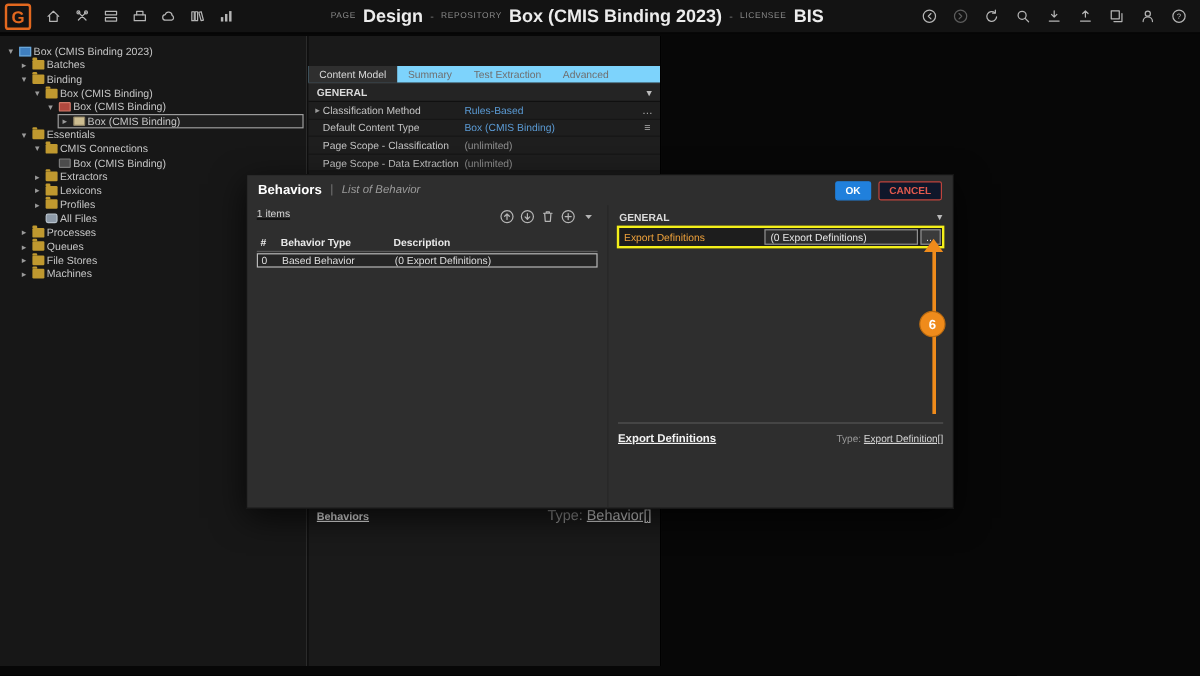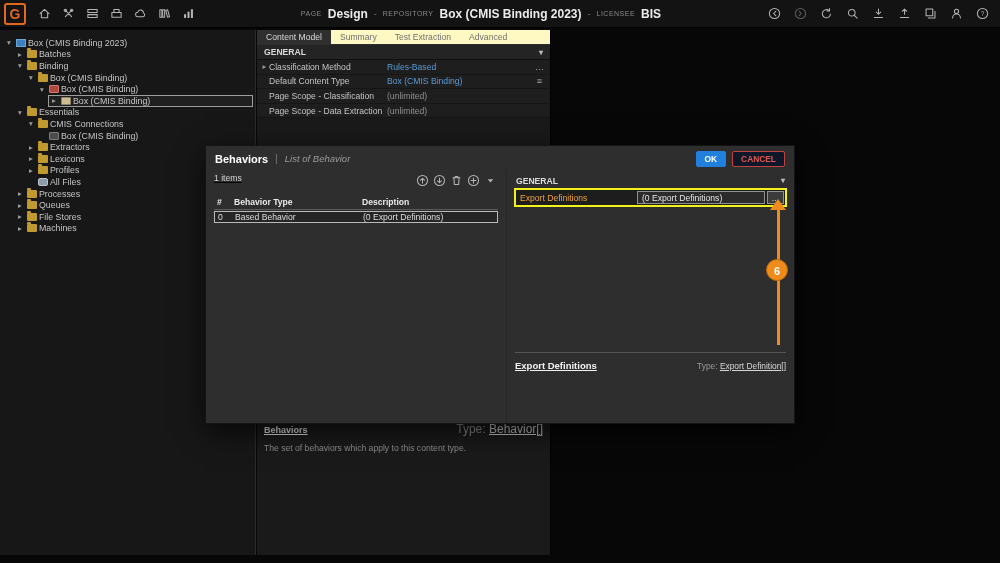--- a/index.html
+++ b/index.html
@@ -9,21 +9,21 @@
   
   .topbar{position:absolute;left:0;top:0;width:100%;height:28px;background:#131313;
           border-bottom:1px solid #000;display:flex;align-items:center;box-sizing:border-box;}
   .logo{width:22px;height:22px;margin-left:4px;display:flex;align-items:center;justify-content:center;
         color:#e2681f;font-weight:bold;font-size:14px;border:2px solid #e2681f;border-radius:3px;box-sizing:border-box;}
   .nav-icons{display:flex;align-items:center;gap:4px;margin-left:8px;}
   .icon{width:20px;height:20px;display:flex;align-items:center;justify-content:center;}
   .icon svg{display:block;}
   .topbar-center{flex:1;display:flex;align-items:center;justify-content:center;gap:6px;}
   .tb-label{font-size:7px;color:#8a8a8a;letter-spacing:.5px;}
-  .tb-value{font-size:12px;font-weight:bold;color:#ececec;}
+  .tb-value{font-size:15px;font-weight:bold;color:#ececec;}
   .tb-dash{font-size:9px;color:#777;}
   .right-icons{display:flex;align-items:center;gap:6px;margin-right:8px;}
   .right-icons .icon[data-name="forward-icon"]{opacity:.45;}
 
   
   .tree{position:absolute;left:0;top:30px;width:256px;height:525px;background:#171717;
         border-right:1px solid #2b2b2b;box-sizing:border-box;padding-top:7px;overflow:hidden;}
   .titem{height:11.6px;display:flex;align-items:center;font-size:8.8px;color:#c6c6c6;
          white-space:nowrap;box-sizing:border-box;}
   .titem.sel{border:1px solid #9c9c9c;background:#202020;margin-right:2px;}
@@ -34,21 +34,21 @@
   .ic-folder::before{content:'';position:absolute;top:-2px;left:0;width:4px;height:2px;background:#c0992f;border-radius:1px 1px 0 0;}
   .ic-repository{background:#3f7fbf;border:1px solid #6aa6d8;}
   .ic-model{background:#b0483e;border:1px solid #d07a6a;border-radius:1px;}
   .ic-content-type{background:#cdbd90;border:1px solid #8d8163;border-radius:1px;}
   .ic-connection{background:#4c4c4c;border:1px solid #7a7a7a;border-radius:1px;}
   .ic-drive{background:#8d9aa8;border:1px solid #b7c2cc;border-radius:2px;}
 
   
   .main{position:absolute;left:257px;top:30px;width:294px;height:525px;background:#1a1a1a;
         border-right:1px solid #000;box-sizing:border-box;}
-  .tabbar{display:flex;height:14px;background:#fef9c3;}
+  .tabbar{display:flex;height:14px;background:#7dd3fc;margin-top:25px;}
   .tab{padding:0 9px;font-size:8.6px;color:#6f6f6f;display:flex;align-items:center;}
   .tab.active{background:#2f2f2f;color:#d8d8d8;}
   .props-header{height:22px;display:flex;align-items:center;padding:0 7px;font-size:7.8px;
                 letter-spacing:.6px;color:#808080;}
   .props-icons{margin-left:auto;display:flex;gap:3px;}
   .general-bar{height:14px;background:#242424;display:flex;align-items:center;padding:0 7px;
                font-size:8.6px;font-weight:bold;color:#dcdcdc;border-top:1px solid #2e2e2e;border-bottom:1px solid #101010;}
   .caret-down{margin-left:auto;color:#bbb;font-size:8px;}
   .caret-down::before{content:"▾";}
   .prow{height:13.6px;display:flex;align-items:center;padding:0 3px;font-size:8.6px;
@@ -80,21 +80,21 @@
   .modal-body{display:flex;height:calc(100% - 25px);}
   .modal-left{width:300px;box-sizing:border-box;padding:2px 8px;}
   .modal-right{flex:1;box-sizing:border-box;border-left:1px solid #272727;padding:2px 7px;position:relative;}
   .toolbar-row{height:17px;display:flex;align-items:flex-start;text-decoration:underline;}
   .items-count{font-size:8.6px;color:#d5d5d5;}
   .mtoolbar{margin-left:auto;display:flex;align-items:center;gap:2px;}
   .mtoolbar .icon{width:15px;height:15px;}
   .table-header{display:flex;height:14px;align-items:center;margin-top:5px;border-bottom:1px solid #5a5a5a;
                 font-size:8.6px;font-weight:bold;color:#eaeaea;}
   .c0{width:20px;padding-left:3px;box-sizing:border-box;flex:none;}
-  .c1{width:128px;flex:none;}
+  .c1{width:94px;flex:none;}
   .c2{flex:1;}
   .mrow{display:flex;height:12px;align-items:center;font-size:8.6px;color:#dedede;
         border:1px solid #b9b9b9;background:#252525;margin-top:1px;box-sizing:border-box;}
   .detail-general{height:15px;display:flex;align-items:center;font-size:8.6px;font-weight:bold;
                   color:#dcdcdc;padding:0 2px;}
   .highlight-row{border:2px solid #f4f01a;display:flex;align-items:stretch;background:#1d1d1d;height:15px;}
   .hl-label{width:116px;flex:none;font-size:8.6px;color:#efa23b;display:flex;align-items:center;padding-left:4px;}
   .hl-value{flex:1;margin:1px;border:1px solid #909090;background:#2b2b2b;color:#e6e6e6;font-size:8.6px;
             display:flex;align-items:center;padding-left:4px;}
   .hl-ellipsis{width:15px;flex:none;margin:1px;border:1px solid #909090;background:#3b3b3b;color:#ddd;
@@ -358,21 +358,20 @@
         </div>
       </div>
     <div class="main-help" data-name="property-help-panel">
       <div class="mh-row">
         <span class="mh-title" data-name="help-title">Behaviors</span>
         <span class="mh-type">
           <span data-name="type-label">Type:</span>
           <span class="mh-type-value" data-name="type-link">Behavior[]</span>
         </span>
       </div>
-      <div class="mh-desc" data-name="help-description">The set of behaviors which apply to this content type.</div>
     </div>
   </div>
 
   <div class="modal" data-name="behaviors-dialog">
     <div class="modal-header" data-name="dialog-header">
       <span class="modal-title" data-name="dialog-title">Behaviors</span>
       <span class="modal-sep" data-name="dialog-title-separator">|</span>
       <span class="modal-subtitle" data-name="dialog-subtitle">List of Behavior</span>
       <span class="flex-spacer"></span>
       <button class="btn btn-ok" data-name="ok-button">OK</button>

